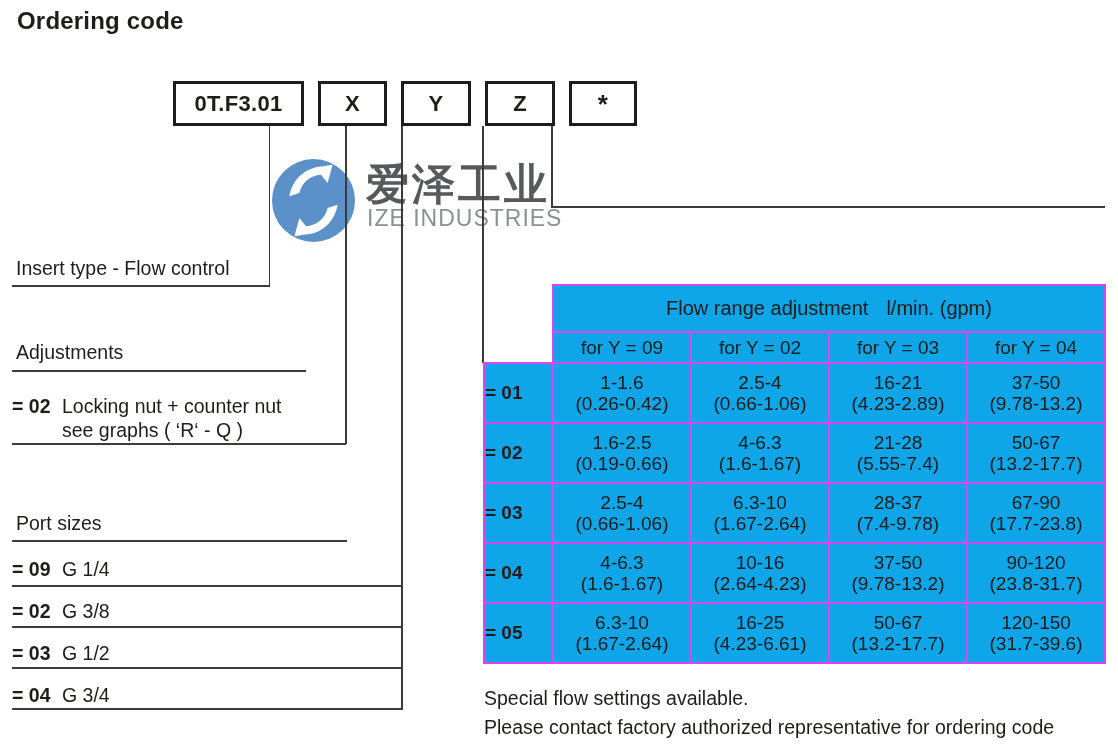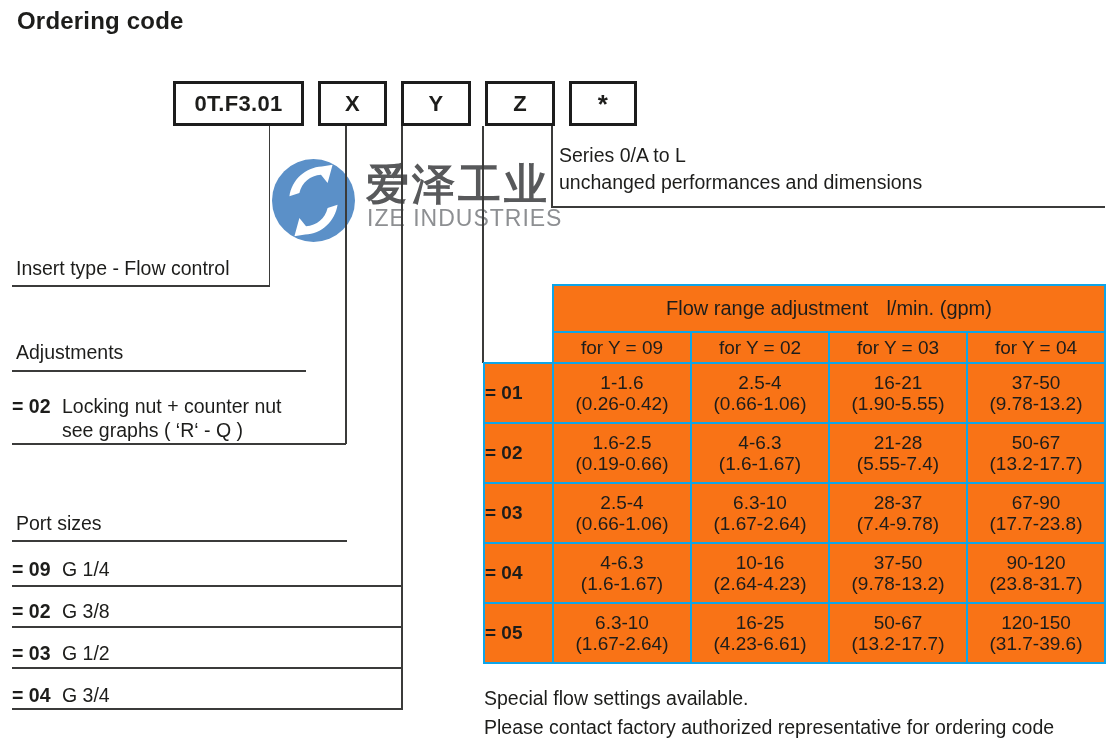--- a/index.html
+++ b/index.html
@@ -24,21 +24,21 @@
   
   .txt{position:absolute;font-size:19.5px;line-height:23.5px;z-index:3;white-space:nowrap;}
   .series{left:559px;top:142px;line-height:27px;}
   .two-col{display:flex;}
   .code-key{font-weight:bold;width:50px;}
   
   .flow-table{
     position:absolute;left:483px;top:284px;border-collapse:collapse;z-index:3;
     font-size:19px;color:#1d1d1b;table-layout:fixed;
   }
-  .flow-table td{border:2px solid #0ea5e9;text-align:center;vertical-align:middle;padding:0;background:#f97316;}
+  .flow-table td{border:2px solid #d946ef;text-align:center;vertical-align:middle;padding:0;background:#0ea5e9;}
   .flow-table td.ghost{border:none;background:transparent;}
   .flow-table .t-title{font-size:20px;height:45px;}
   .flow-table .t-title .units{margin-left:18px;}
   .flow-table .colhead{height:29px;}
   .flow-table .rowlabel{text-align:left;padding-left:0;font-weight:bold;}
   .flow-table .cellval{line-height:21.5px;}
   .datarow{height:60px;}
   
   .logo-circle{left:272px;top:159px;width:83px;height:83px;z-index:1;}
   .logo-cn{left:366px;top:163px;font-size:43px;font-weight:bold;letter-spacing:3px;color:#58595b;z-index:1;white-space:nowrap;line-height:1;}
@@ -73,24 +73,20 @@
         <span class="star-glyph">*</span>
       </div>
   </div>
 
   <div class="vline" style="left:268.5px;top:126px;height:160px;"></div>
   <div class="vline" style="left:345px;top:126px;height:318px;"></div>
   <div class="vline" style="left:401px;top:126px;height:584px;"></div>
   <div class="vline" style="left:482px;top:126px;height:237px;"></div>
   <div class="vline" style="left:551px;top:126px;height:81px;"></div>
 
-  <div class="txt series">
-    <div>Series 0/A to L</div>
-    <div>unchanged performances and dimensions</div>
-  </div>
   <div class="hline" style="left:551px;top:206px;width:554px;"></div>
 
   <div class="txt" style="left:16px;top:257px;">Insert type - Flow control</div>
   <div class="hline" style="left:12px;top:285px;width:258px;"></div>
 
   <div class="txt" style="left:16px;top:341px;">Adjustments</div>
   <div class="hline" style="left:12px;top:370px;width:294px;"></div>
   <div class="txt two-col" style="left:12px;top:395px;">
     <span class="code-key">= 02</span>
     <span>
@@ -153,21 +149,21 @@
       <td>
             <div class="cellval">1-1.6</div>
             <div class="cellval">(0.26-0.42)</div>
           </td>
       <td>
             <div class="cellval">2.5-4</div>
             <div class="cellval">(0.66-1.06)</div>
           </td>
       <td>
             <div class="cellval">16-21</div>
-            <div class="cellval">(1.90-5.55)</div>
+            <div class="cellval">(4.23-2.89)</div>
           </td>
       <td>
             <div class="cellval">37-50</div>
             <div class="cellval">(9.78-13.2)</div>
           </td>
     </tr>
     <tr class="datarow">
       <td class="rowlabel">= 02</td>
       <td>
             <div class="cellval">1.6-2.5</div>

